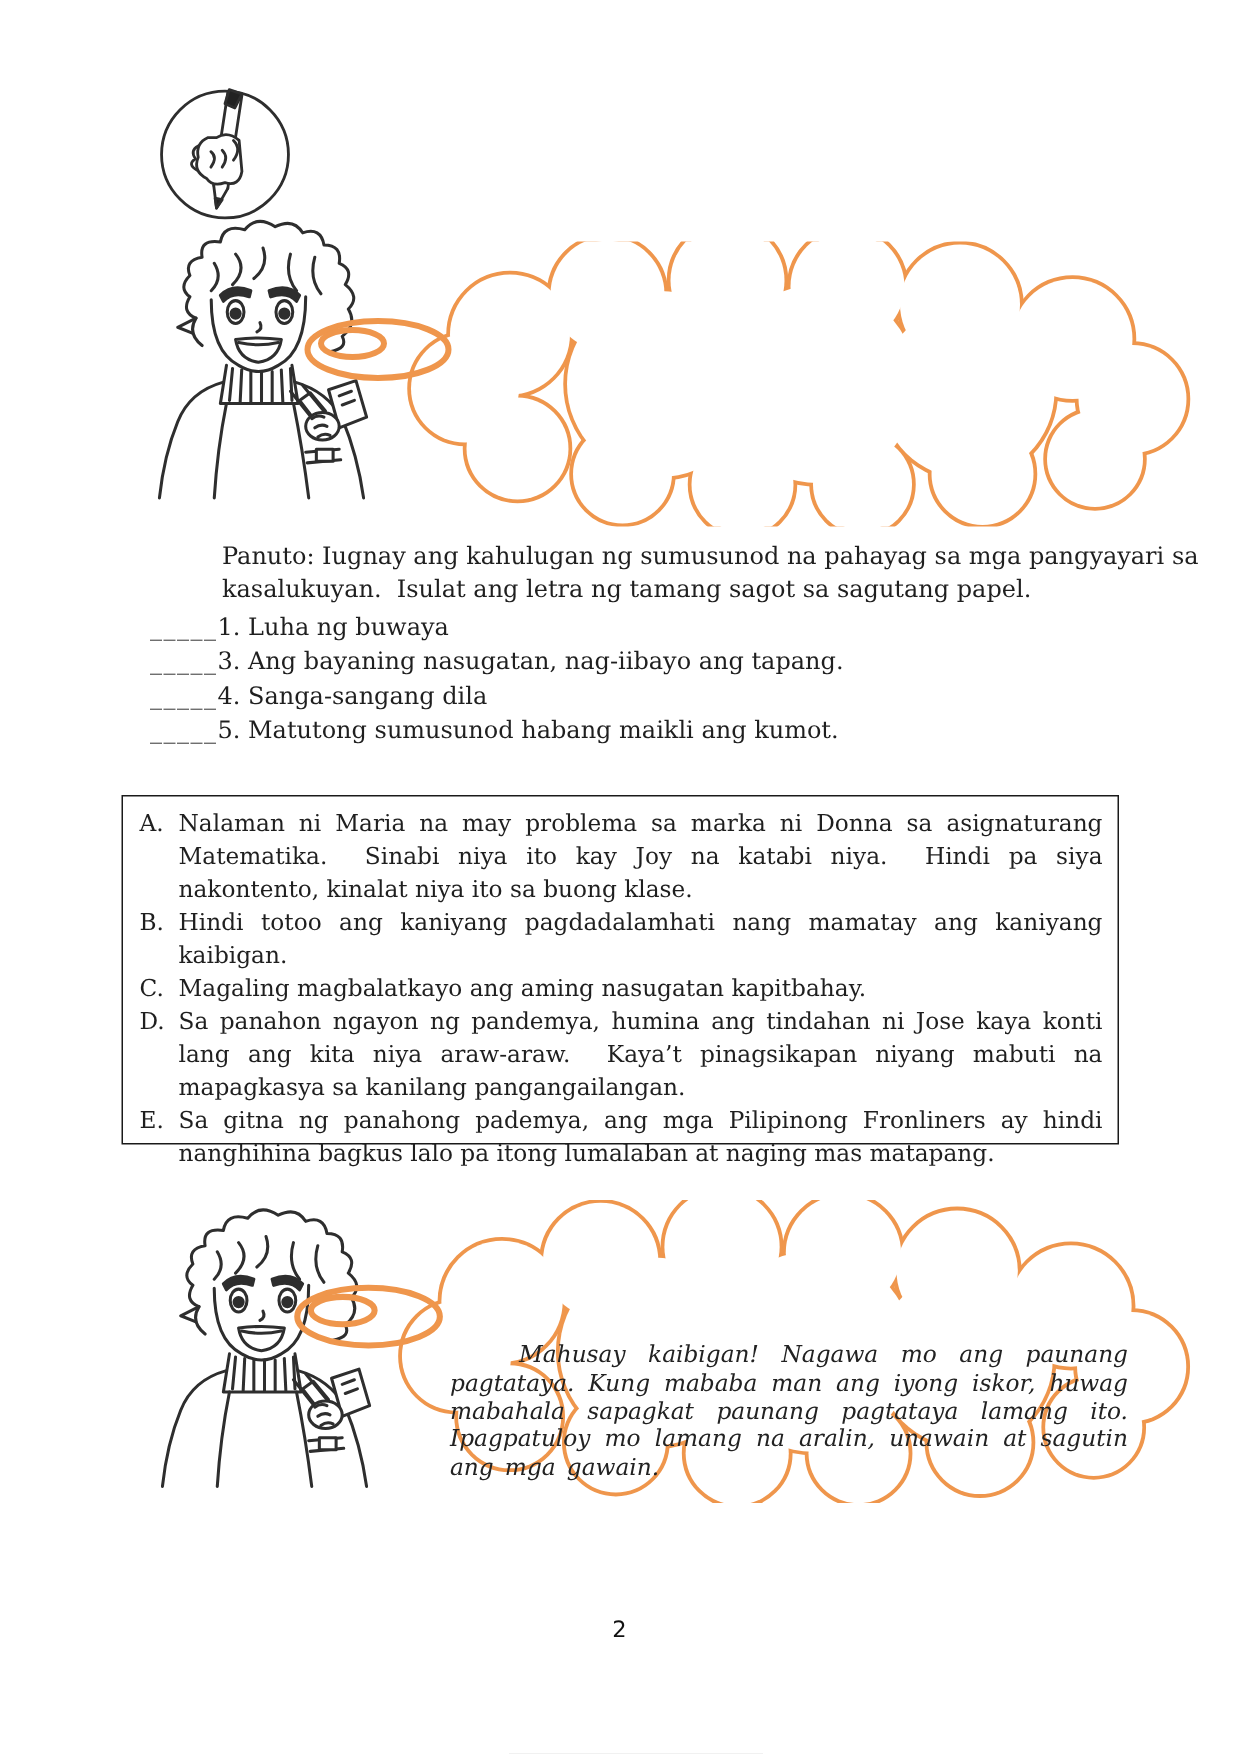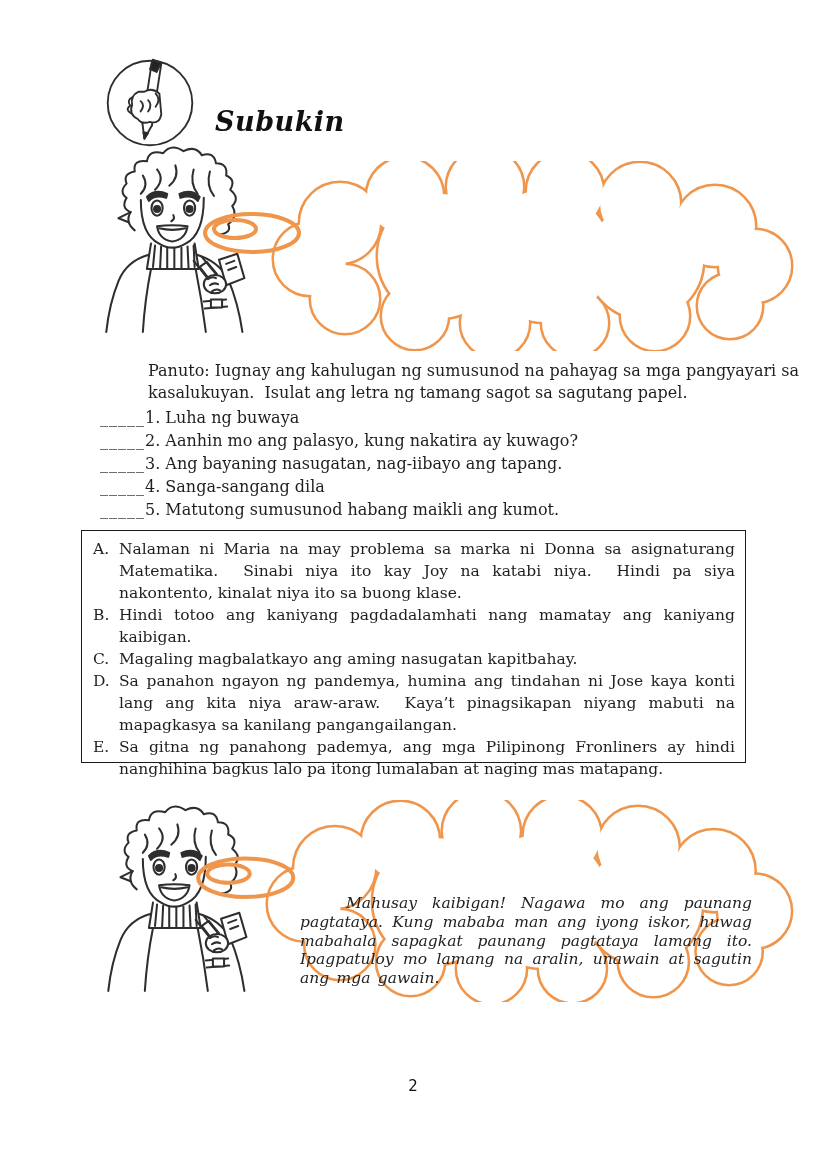--- a/index.html
+++ b/index.html
@@ -156,34 +156,32 @@
       </g>
     </symbol>
   </defs>
 </svg>
 
 <div class="page">
 
   <svg class="icon-badge">
       <use href="#pencil-hand"></use>
     </svg>
-  <div class="page-title">Subukin</div>
 
   <svg class="kid1">
       <use href="#kid"></use>
     </svg>
   <svg class="cloud1">
       <use href="#cloud"></use>
     </svg>
 
   <p class="panuto"><b style="font-weight:normal">Panuto:</b><span> Iugnay ang kahulugan ng sumusunod na pahayag sa mga pangyayari sa kasalukuyan.  Isulat ang letra ng tamang sagot sa sagutang papel.</span></p>
 
   <ul class="qlist">
     <li><span class="blank">_____</span><span>1.</span> <span>Luha ng buwaya</span></li>
-    <li><span class="blank">_____</span><span>2.</span> <span>Aanhin mo ang palasyo, kung nakatira ay kuwago?</span></li>
     <li><span class="blank">_____</span><span>3.</span> <span>Ang bayaning nasugatan, nag-iibayo ang tapang.</span></li>
     <li><span class="blank">_____</span><span>4.</span> <span>Sanga-sangang dila</span></li>
     <li><span class="blank">_____</span><span>5.</span> <span>Matutong sumusunod habang maikli ang kumot.</span></li>
   </ul>
 
   <div class="choices-box">
     <div class="choice">
         <span class="letter">A.</span>
         <span class="ctext">Nalaman ni Maria na may problema sa marka ni Donna sa asignaturang Matematika.  Sinabi niya ito kay Joy na katabi niya.  Hindi pa siya nakontento, kinalat niya ito sa buong klase.</span>
       </div>

